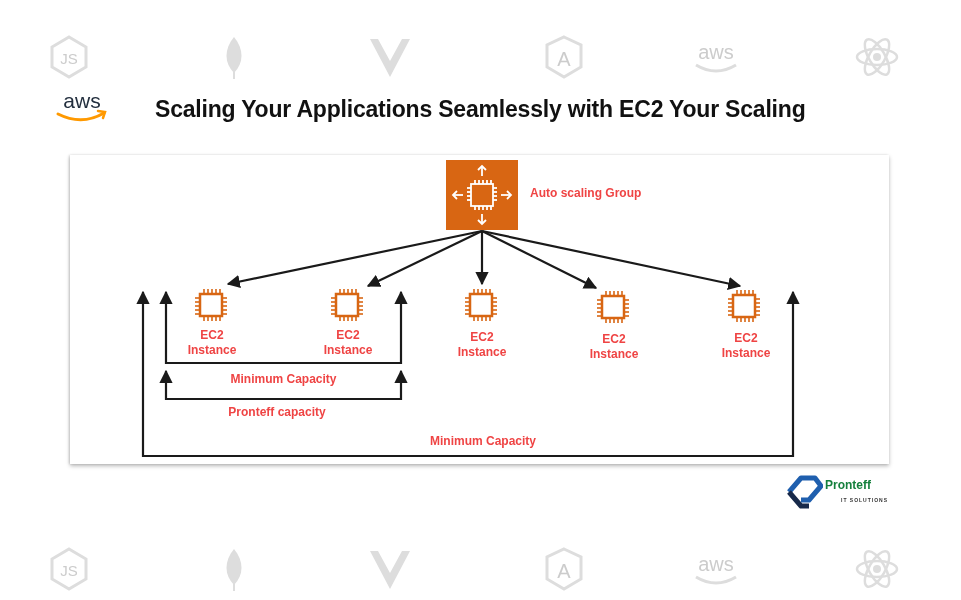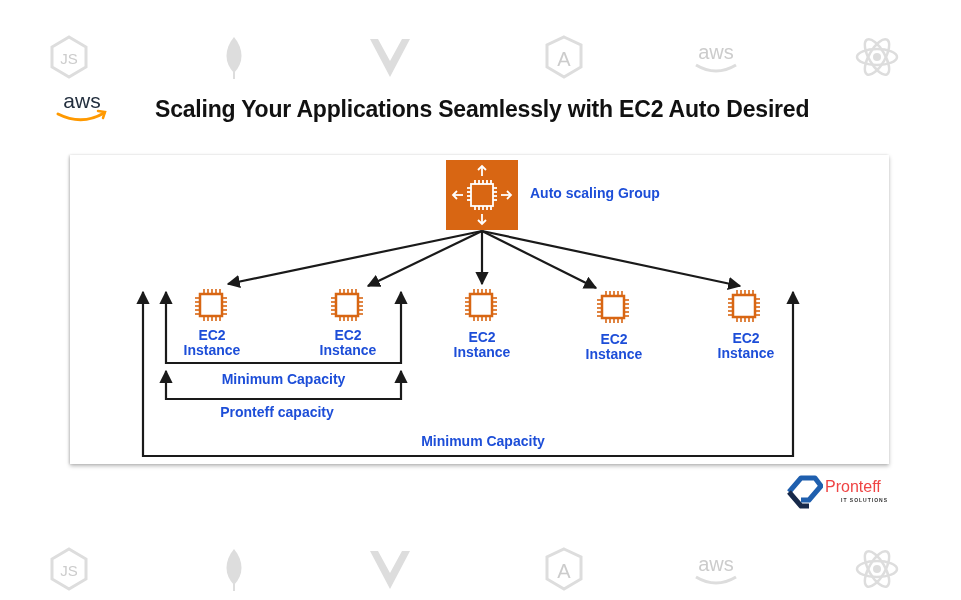--- a/index.html
+++ b/index.html
@@ -4,23 +4,23 @@
 <style>
   html,body{margin:0;padding:0;}
   body{width:961px;height:600px;background:#ffffff;position:relative;overflow:hidden;font-family:"Liberation Sans",sans-serif;}
   .abs{position:absolute;}
   .bg-icon{position:absolute;width:48px;height:48px;margin-top:13px;}
   .bg-icon svg{width:100%;height:100%;}
   .aws-logo{left:52px;top:88px;width:60px;height:40px;}
   .title{left:155px;top:96px;font-size:23px;font-weight:bold;color:#111;letter-spacing:-0.2px;white-space:nowrap;}
   .panel{left:70px;top:155px;width:819px;height:309px;background:#fff;box-shadow:0 2px 4px rgba(0,0,0,0.28), -1px 0 2px rgba(0,0,0,0.12);}
   .diagram{position:absolute;left:0;top:0;width:961px;height:600px;}
-  .lbl{position:absolute;font-size:14px;font-weight:bold;color:#1d4ed8;text-align:center;line-height:15px;white-space:nowrap;}
+  .lbl{position:absolute;font-size:12px;font-weight:bold;color:#ef4444;text-align:center;line-height:15px;white-space:nowrap;}
   .brand{left:785px;top:474px;width:110px;height:36px;}
-  .brand-name{position:absolute;left:40px;top:4px;font-size:16px;font-weight:normal;color:#ef4444;}
+  .brand-name{position:absolute;left:40px;top:4px;font-size:12px;font-weight:bold;color:#15803d;}
   .brand-sub{position:absolute;left:56px;top:23px;font-size:5px;font-weight:bold;letter-spacing:1px;color:#333;}
 </style>
 </head>
 <body>
 
 <div class="bg-icon" style="left:45px;top:20px">
   <svg viewBox="0 0 48 48">
       <path d="M24 4 L41 14 V34 L24 44 L7 34 V14 Z" fill="none" stroke="#ddd" stroke-width="3"></path>
       <text x="24" y="31" font-size="15" text-anchor="middle" fill="#ccc" font-family="Liberation Sans, sans-serif">JS</text>
     </svg>
@@ -97,21 +97,21 @@
     </svg>
 </div>
 
 <div class="abs aws-logo">
   <svg viewBox="0 0 60 40" width="60" height="40">
     <text x="30" y="20" font-size="21" text-anchor="middle" fill="#232f3e" font-family="Liberation Sans, sans-serif">aws</text>
     <path d="M6 26 Q30 38 52 25" fill="none" stroke="#ff9900" stroke-width="3" stroke-linecap="round"></path>
     <path d="M46 23 L53 24 L51 30" fill="none" stroke="#ff9900" stroke-width="2.5" stroke-linecap="round"></path>
   </svg>
 </div>
-<div class="abs title">Scaling Your Applications Seamlessly with EC2 Auto Desired</div>
+<div class="abs title">Scaling Your Applications Seamlessly with EC2 Your Scaling</div>
 
 <div class="abs panel"></div>
 
 <svg class="diagram" viewBox="0 0 961 600">
   <defs>
     <marker id="ah" viewBox="0 0 10 10" refX="9" refY="5" markerWidth="6" markerHeight="6" orient="auto-start-reverse">
       <path d="M0 0 L10 5 L0 10 Z" fill="#1a1a1a"></path>
     </marker>
     <g id="chip">
       <rect x="7" y="7" width="22" height="22" fill="none" stroke="#d86613" stroke-width="2.5"></rect>

